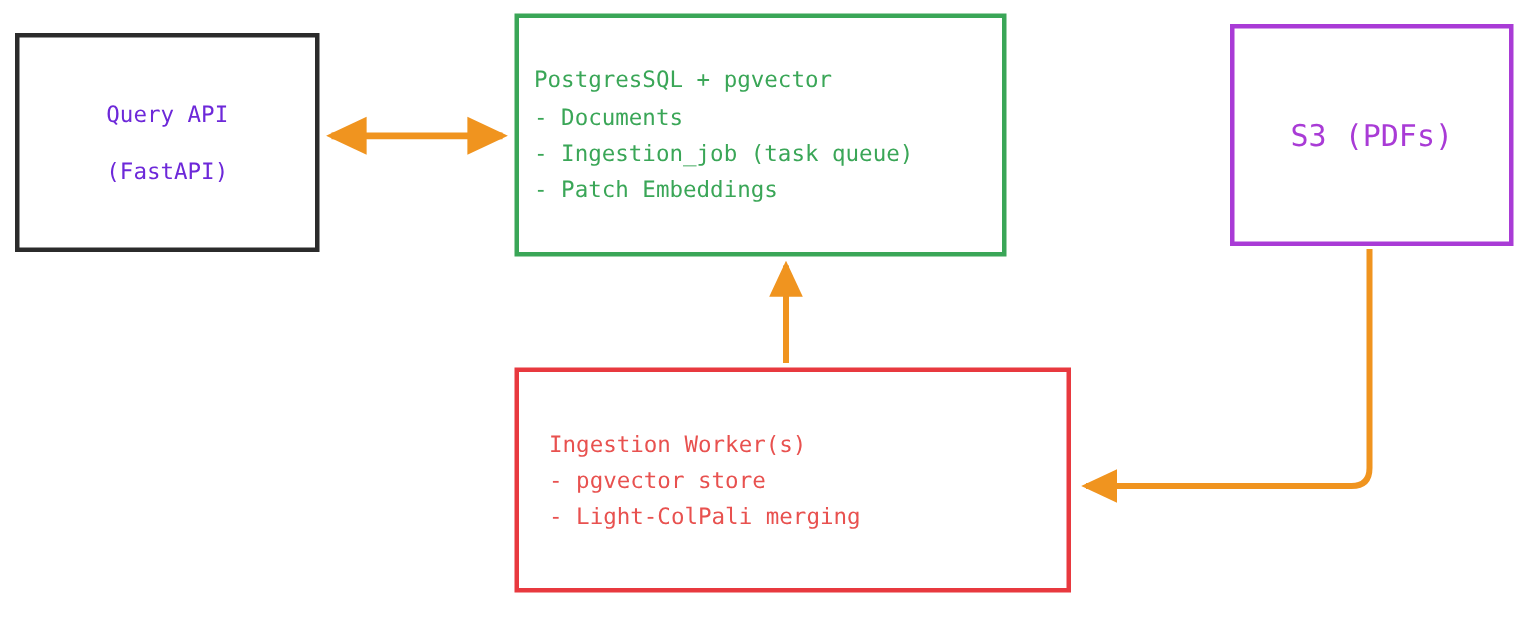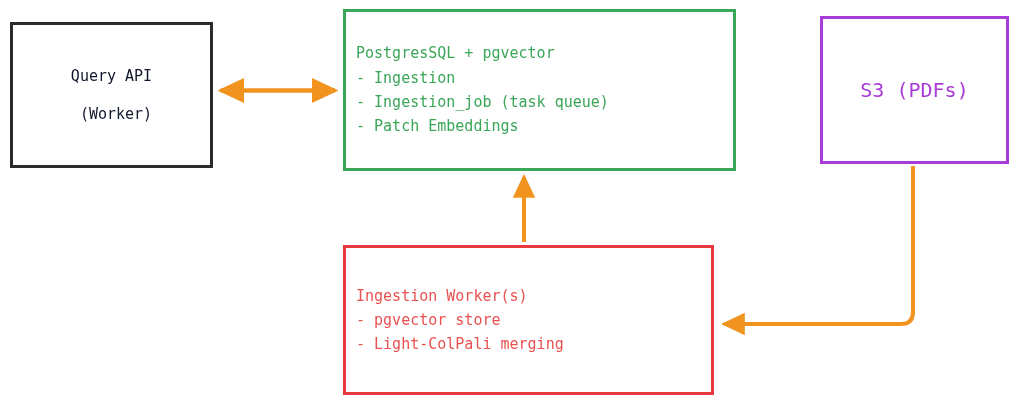--- a/index.html
+++ b/index.html
@@ -39,31 +39,31 @@
   
   #node-query-api {
     left: 10px;
     top: 22px;
     width: 203px;
     height: 146px;
     border: 3px solid #2b2b2b;
     align-items: center;
   }
   #node-query-api .node-body {
-    align-items: flex-end;
-    color: #0f172a;
+    align-items: center;
+    color: #6d28d9;
     font-size: 15px;
   }
   #node-query-api .node-line { line-height: 2.55; }
 
   
   #node-postgres {
     left: 343px;
     top: 9px;
-    width: 393px;
+    width: 328px;
     height: 162px;
     border: 3px solid #3aa657;
   }
   #node-postgres .node-body {
     color: #3aa657;
     font-size: 15px;
     padding-left: 10px;
   }
 
   
@@ -86,20 +86,21 @@
     left: 343px;
     top: 245px;
     width: 371px;
     height: 150px;
     border: 3px solid #e8393f;
   }
   #node-worker .node-body {
     color: #e8514f;
     font-size: 15px;
     padding-left: 10px;
+    margin-left: 10px;
   }
 
   
   #edges {
     position: absolute;
     left: 0;
     top: 0;
     width: 1024px;
     height: 415px;
     pointer-events: none;
@@ -123,28 +124,28 @@
     <line x1="221" y1="90.5" x2="335" y2="90.5" stroke="#f0941f" stroke-width="4.5" marker-start="url(#arrowhead-left)" marker-end="url(#arrowhead-right)"></line>
 
     <line x1="524" y1="242" x2="524" y2="177" stroke="#f0941f" stroke-width="4" marker-end="url(#arrowhead-right)"></line>
 
     <path d="M913,166 L913,312 Q913,324 901,324 L724,324" fill="none" stroke="#f0941f" stroke-width="4" marker-end="url(#arrowhead-right)"></path>
   </svg>
 
   <div class="node" id="node-query-api">
     <div class="node-body">
       <span class="node-line">Query API</span>
-      <span class="node-line">(Worker)</span>
+      <span class="node-line">(FastAPI)</span>
     </div>
   </div>
 
   <div class="node" id="node-postgres">
     <div class="node-body">
       <span class="node-line">PostgresSQL + pgvector</span>
-      <span class="node-line">- Ingestion</span>
+      <span class="node-line">- Documents</span>
       <span class="node-line">- Ingestion_job (task queue)</span>
       <span class="node-line">- Patch Embeddings</span>
     </div>
   </div>
 
   <div class="node" id="node-s3">
     <div class="node-body">
       <span class="node-line">S3 (PDFs)</span>
     </div>
   </div>

